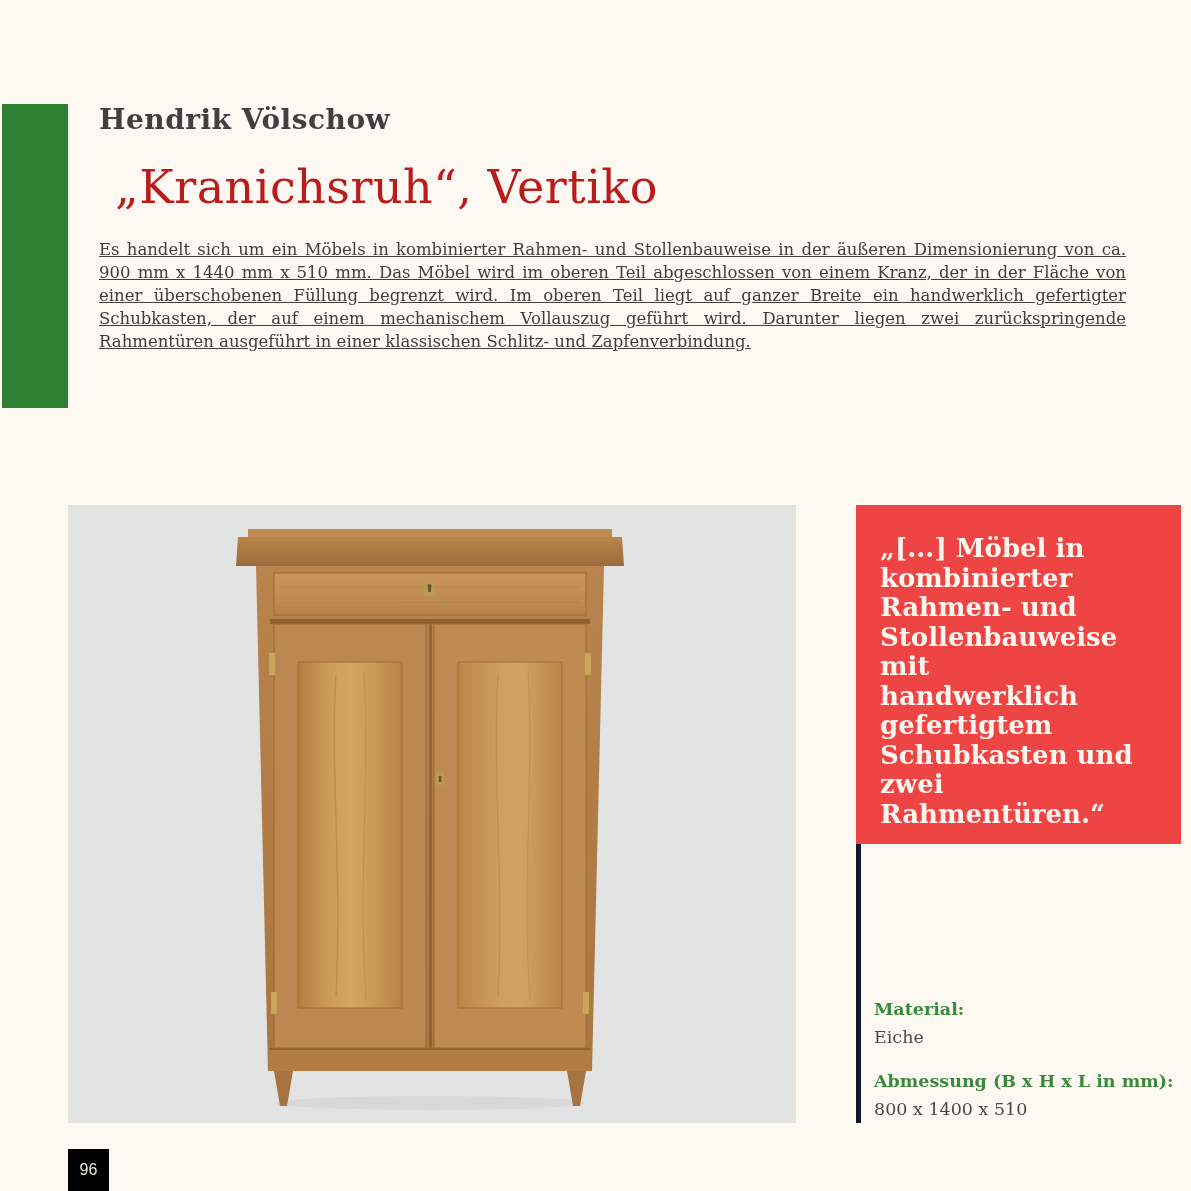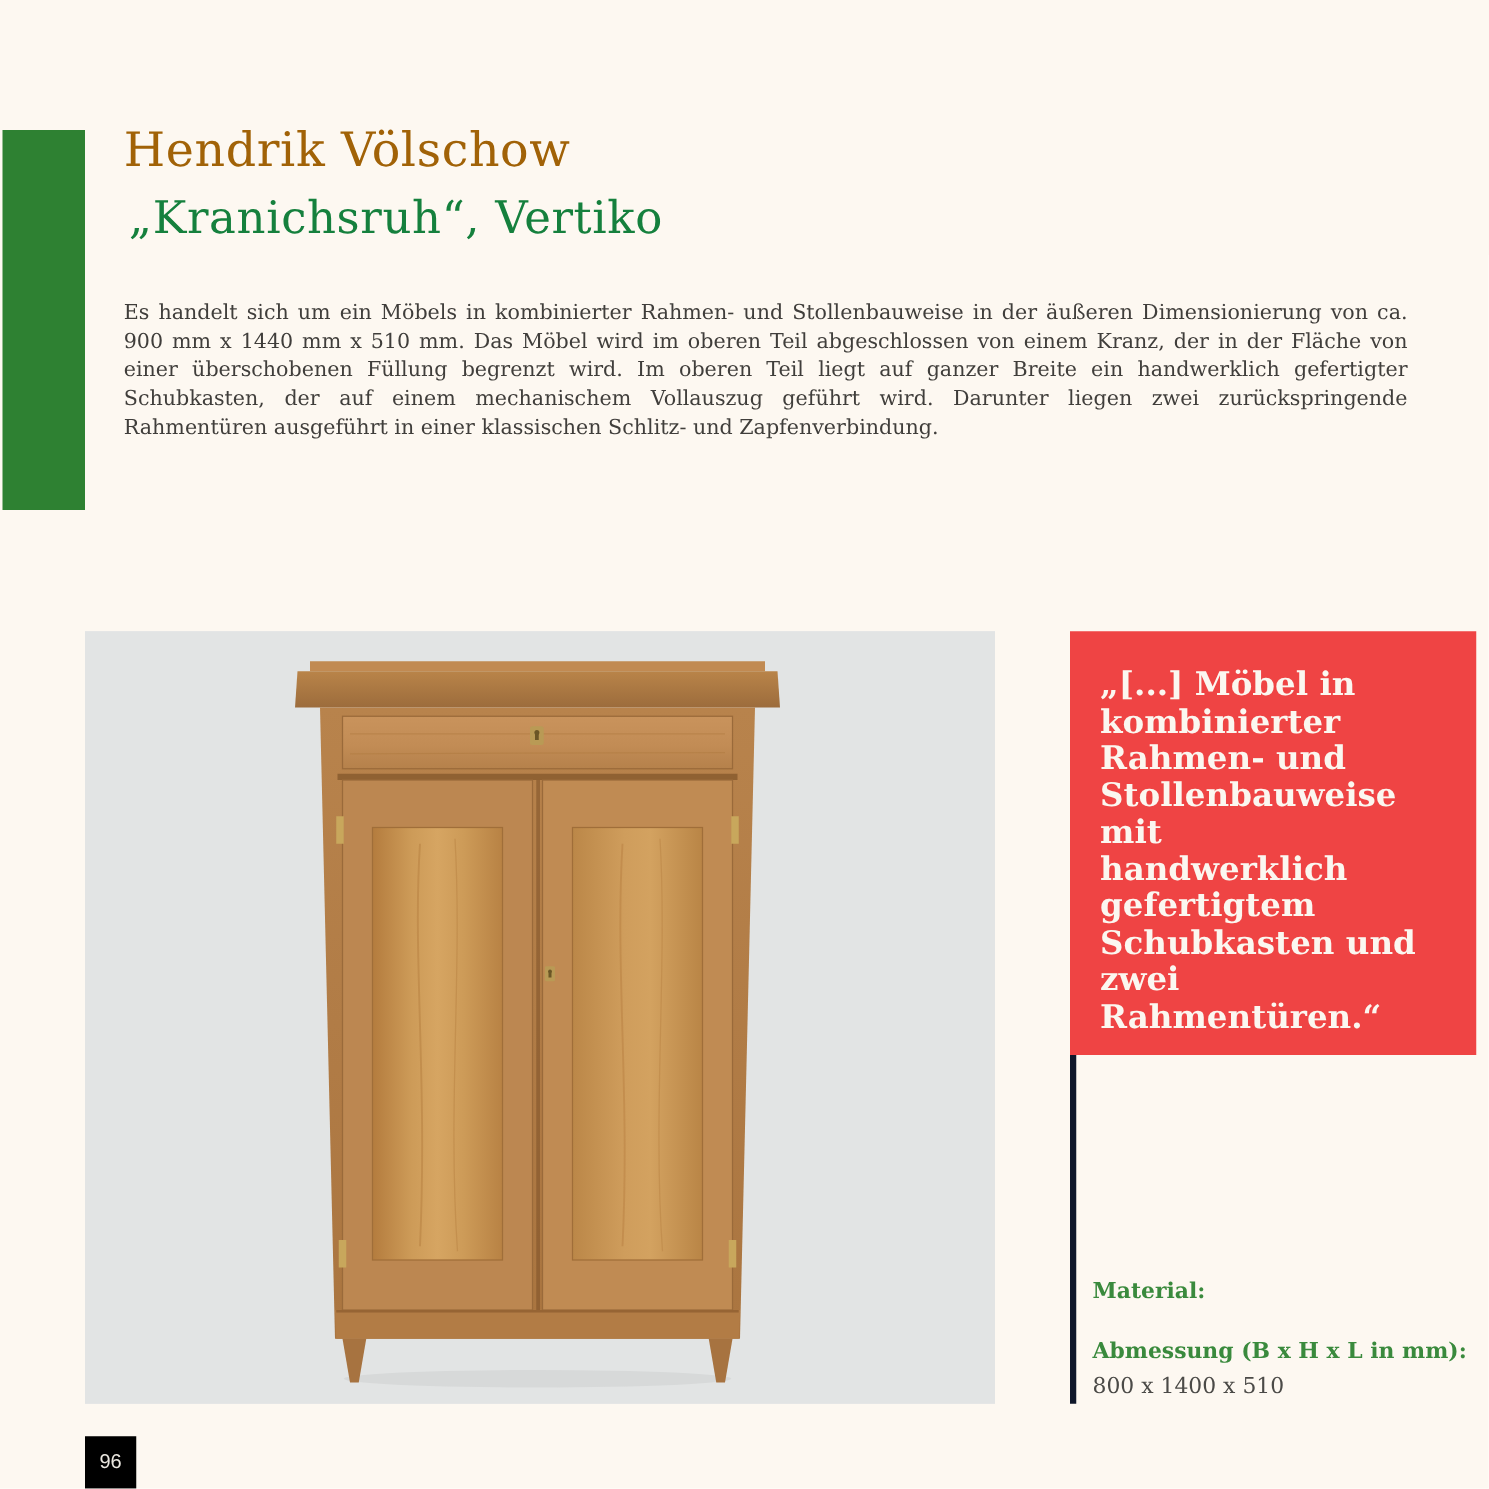--- a/index.html
+++ b/index.html
@@ -14,45 +14,46 @@
   .accent-bar {
     position: absolute;
     left: 2px; top: 104px;
     width: 66px; height: 304px;
     background: #2e8132;
   }
   .title {
     position: absolute;
     left: 99px; top: 97px;
     margin: 0;
-    font-size: 38px;
+    font-size: 28px;
+    line-height: 46px;
+    font-weight: bold;
+    color: #404040;
+    letter-spacing: 0.5px;
+  }
+  .subtitle {
+    position: absolute;
+    left: 99px; top: 148px;
+    margin: 16px;
+    font-size: 46px;
     line-height: 46px;
     font-weight: normal;
-    color: #a16207;
-    letter-spacing: 0.5px;
-  }
-  .subtitle {
-    position: absolute;
-    left: 99px; top: 148px;
-    margin: 4px;
-    font-size: 36px;
-    line-height: 46px;
-    font-weight: normal;
-    color: #15803d;
+    color: #b91c1c;
     letter-spacing: 0.5px;
   }
   .description {
     position: absolute;
     left: 99px; top: 238px;
     width: 1027px;
     margin: 0;
     font-size: 16.5px;
     line-height: 23px;
     color: #403e3b;
     text-align: justify;
+    text-decoration: underline;
   }
   .photo {
     position: absolute;
     left: 68px; top: 505px;
     width: 728px; height: 618px;
     background: #e2e4e4;
   }
   .photo svg { display: block; }
   .quote-box {
     position: absolute;
@@ -200,20 +201,21 @@
 Stollenbauweise mit
 handwerklich
 gefertigtem
 Schubkasten und
 zwei Rahmentüren.“</p>
   </aside>
 
   <aside class="info-box">
     <div class="info-group">
       <div class="info-label">Material:</div>
+      <div class="info-value">Eiche</div>
     </div>
     <div class="info-group">
       <div class="info-label">Abmessung (B x H x L in mm):</div>
       <div class="info-value">800 x 1400 x 510</div>
     </div>
   </aside>
 
   <div class="page-number">96</div>
 
 </div>

